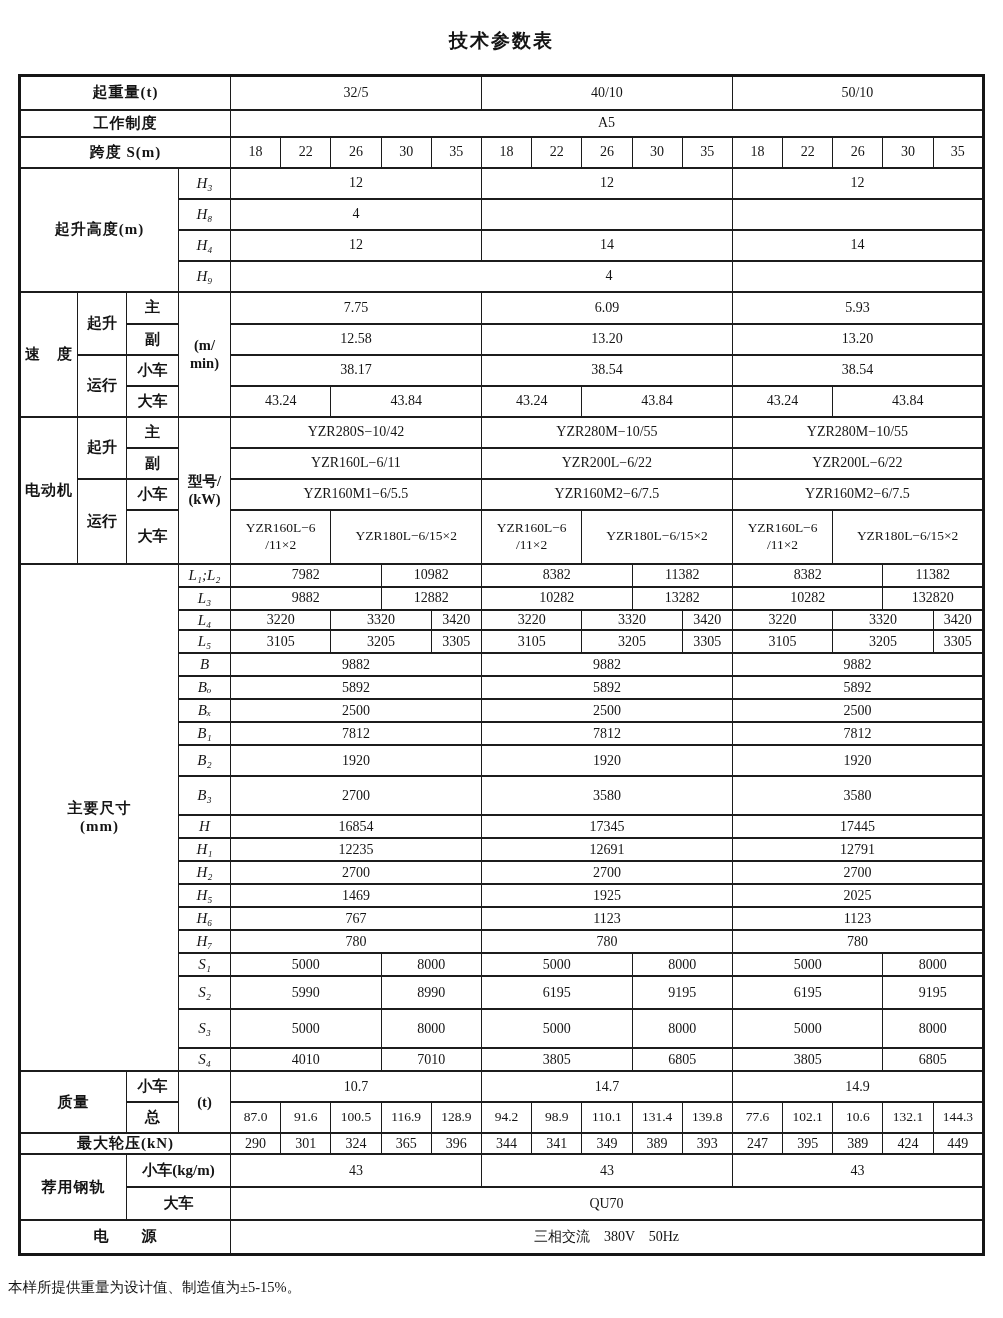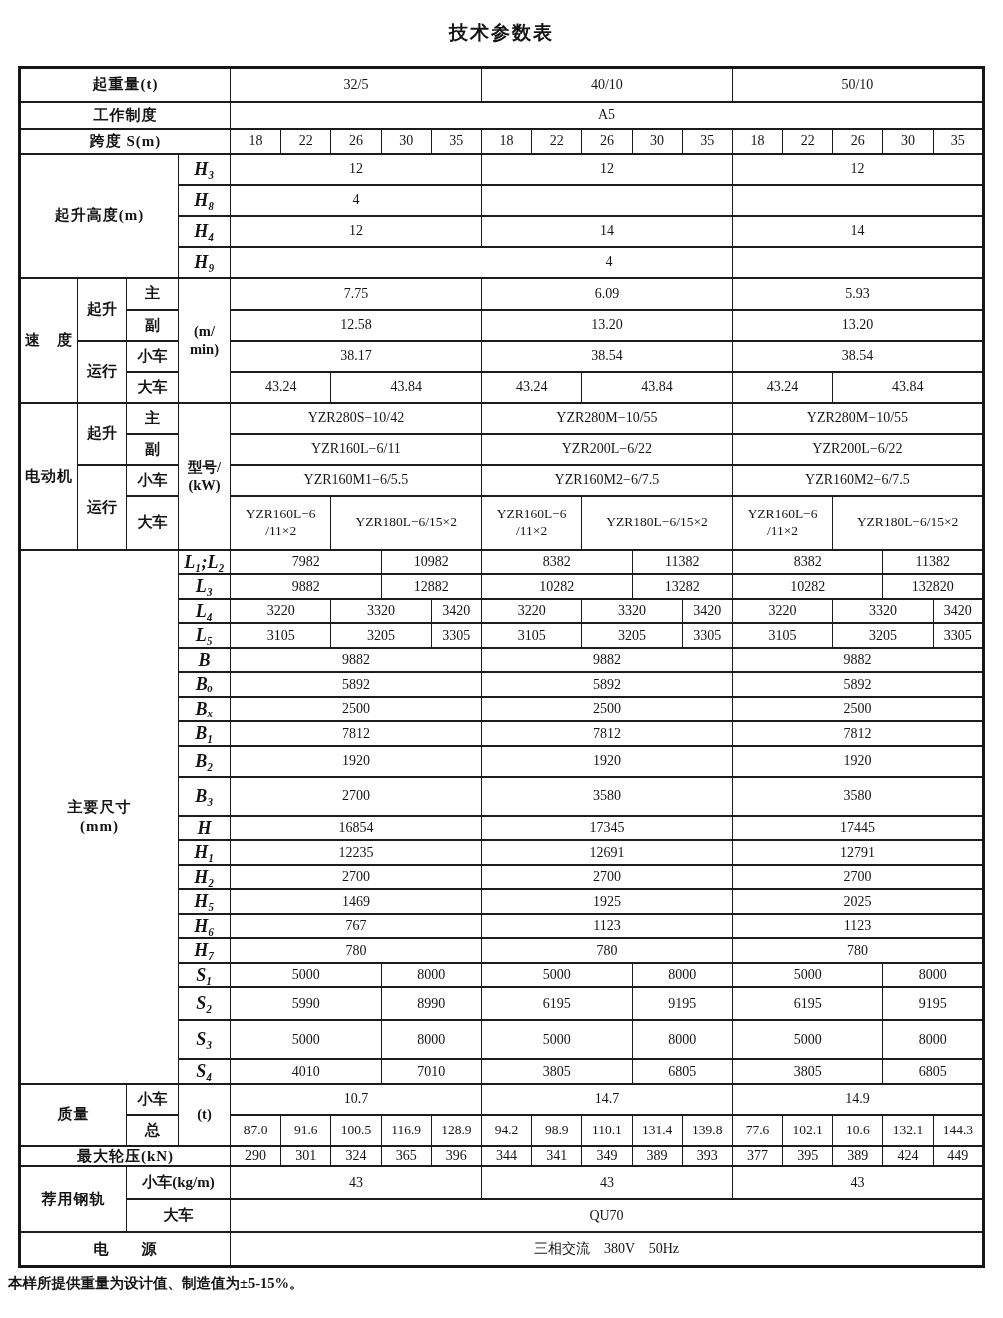--- a/index.html
+++ b/index.html
@@ -2,21 +2,21 @@
 <html><head>
 <meta charset="utf-8">
 <style>
   html,body{margin:0;padding:0;background:#ffffff;}
   body{
     width:1003px;height:1318px;
     font-family:"Liberation Serif","DejaVu Serif",serif;
     color:#141414;
     box-sizing:border-box;
   }
-  .page{padding:18px 18px 0 18px;}
+  .page{padding:26px 18px 0 18px;}
   .title{
     text-align:center;
     font-size:19px;
     font-weight:bold;
     letter-spacing:2px;
     margin:2px 0 20px 0;
   }
   table.spec{
     border-collapse:collapse;
     table-layout:fixed;
@@ -31,28 +31,27 @@
     vertical-align:middle;
     font-size:14px;
     padding:0 1px;
     overflow:hidden;
     white-space:pre-line;
     line-height:1.25;
   }
   td.lbl{font-weight:bold;font-size:15px;letter-spacing:1px;}
   td.sub{font-weight:bold;font-size:15px;}
   td.unit{font-weight:bold;font-size:14.5px;}
-  td.dlbl{font-style:italic;font-size:18px;font-weight:700;}
+  td.dlbl{font-style:italic;font-size:15px;font-weight:400;}
   td.val{font-size:14px;}
   td.sm{font-size:13.5px;letter-spacing:0;}
   td.off{padding-left:256px;}
   .footnote{
-    margin:6px 0 0 -10px;
+    margin:22px 0 0 -10px;
     font-size:14.5px;
-    font-weight:bold;
   }
 </style>
 </head>
 <body>
 
 <div class="page">
   <div class="title">技术参数表</div>
 
   <table class="spec">
     <colgroup>
@@ -83,21 +82,21 @@
       <td colspan="5" class="val">32/5</td>
       <td colspan="5" class="val">40/10</td>
       <td colspan="5" class="val">50/10</td>
     </tr>
 
     <tr style="height:27px">
       <td colspan="4" class="lbl">工作制度</td>
       <td colspan="15" class="val">A5</td>
     </tr>
 
-    <tr style="height:25px">
+    <tr style="height:31px">
       <td colspan="4" class="lbl">跨度 S(m)</td>
       <td class="val">18</td>
       <td class="val">22</td>
       <td class="val">26</td>
       <td class="val">30</td>
       <td class="val">35</td>
       <td class="val">18</td>
       <td class="val">22</td>
       <td class="val">26</td>
       <td class="val">30</td>
@@ -388,21 +387,21 @@
       <td class="val">290</td>
       <td class="val">301</td>
       <td class="val">324</td>
       <td class="val">365</td>
       <td class="val">396</td>
       <td class="val">344</td>
       <td class="val">341</td>
       <td class="val">349</td>
       <td class="val">389</td>
       <td class="val">393</td>
-      <td class="val">377</td>
+      <td class="val">247</td>
       <td class="val">395</td>
       <td class="val">389</td>
       <td class="val">424</td>
       <td class="val">449</td>
     </tr>
 
     <tr style="height:33px">
       <td colspan="2" rowspan="2" class="lbl">荐用钢轨</td>
       <td colspan="2" class="sub">小车(kg/m)</td>
       <td colspan="5" class="val">43</td>

